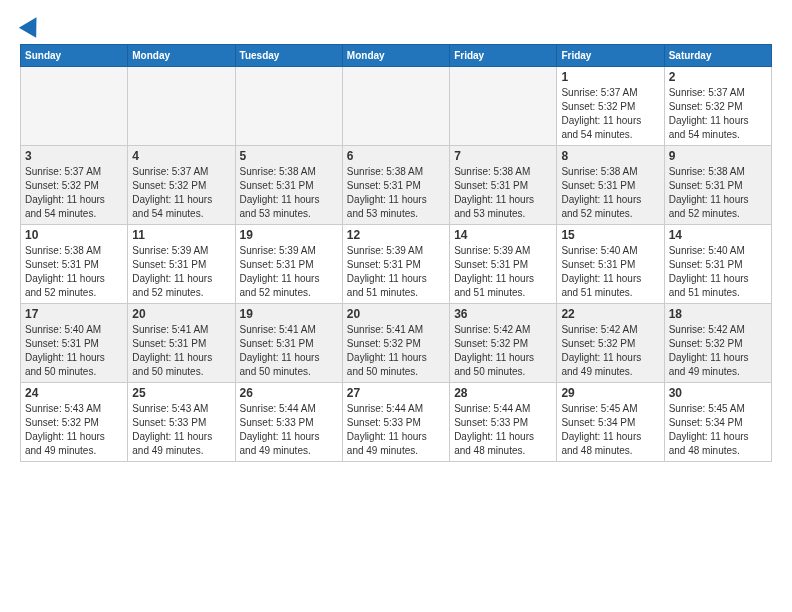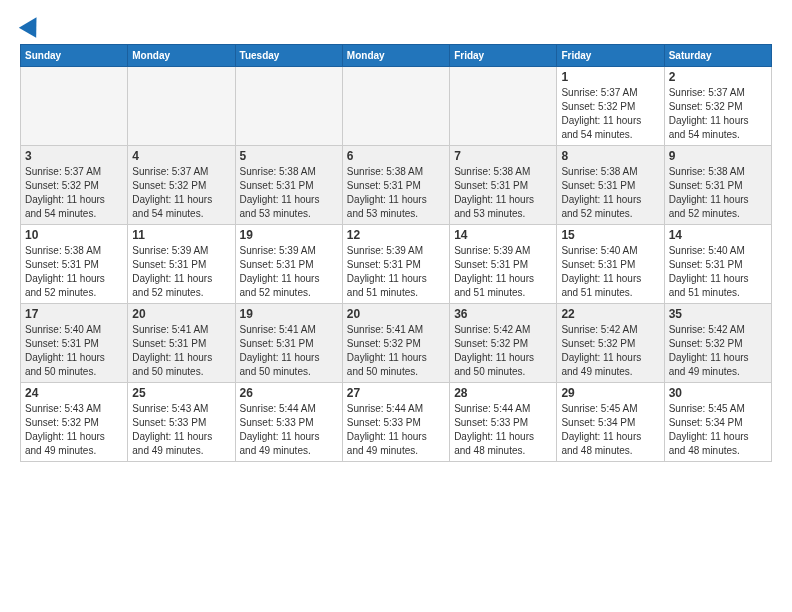--- a/index.html
+++ b/index.html
@@ -343,21 +343,21 @@
           <td>
             <span class="day-number">22</span>
             <div class="day-info">
               <div>Sunrise: 5:42 AM</div>
               <div>Sunset: 5:32 PM</div>
               <div>Daylight: 11 hours</div>
               <div>and 49 minutes.</div>
             </div>
           </td>
           <td>
-            <span class="day-number">35</span>
+            <span class="day-number">18</span>
             <div class="day-info">
               <div>Sunrise: 5:42 AM</div>
               <div>Sunset: 5:32 PM</div>
               <div>Daylight: 11 hours</div>
               <div>and 49 minutes.</div>
             </div>
           </td>
         </tr>
         <tr>
           <td>

